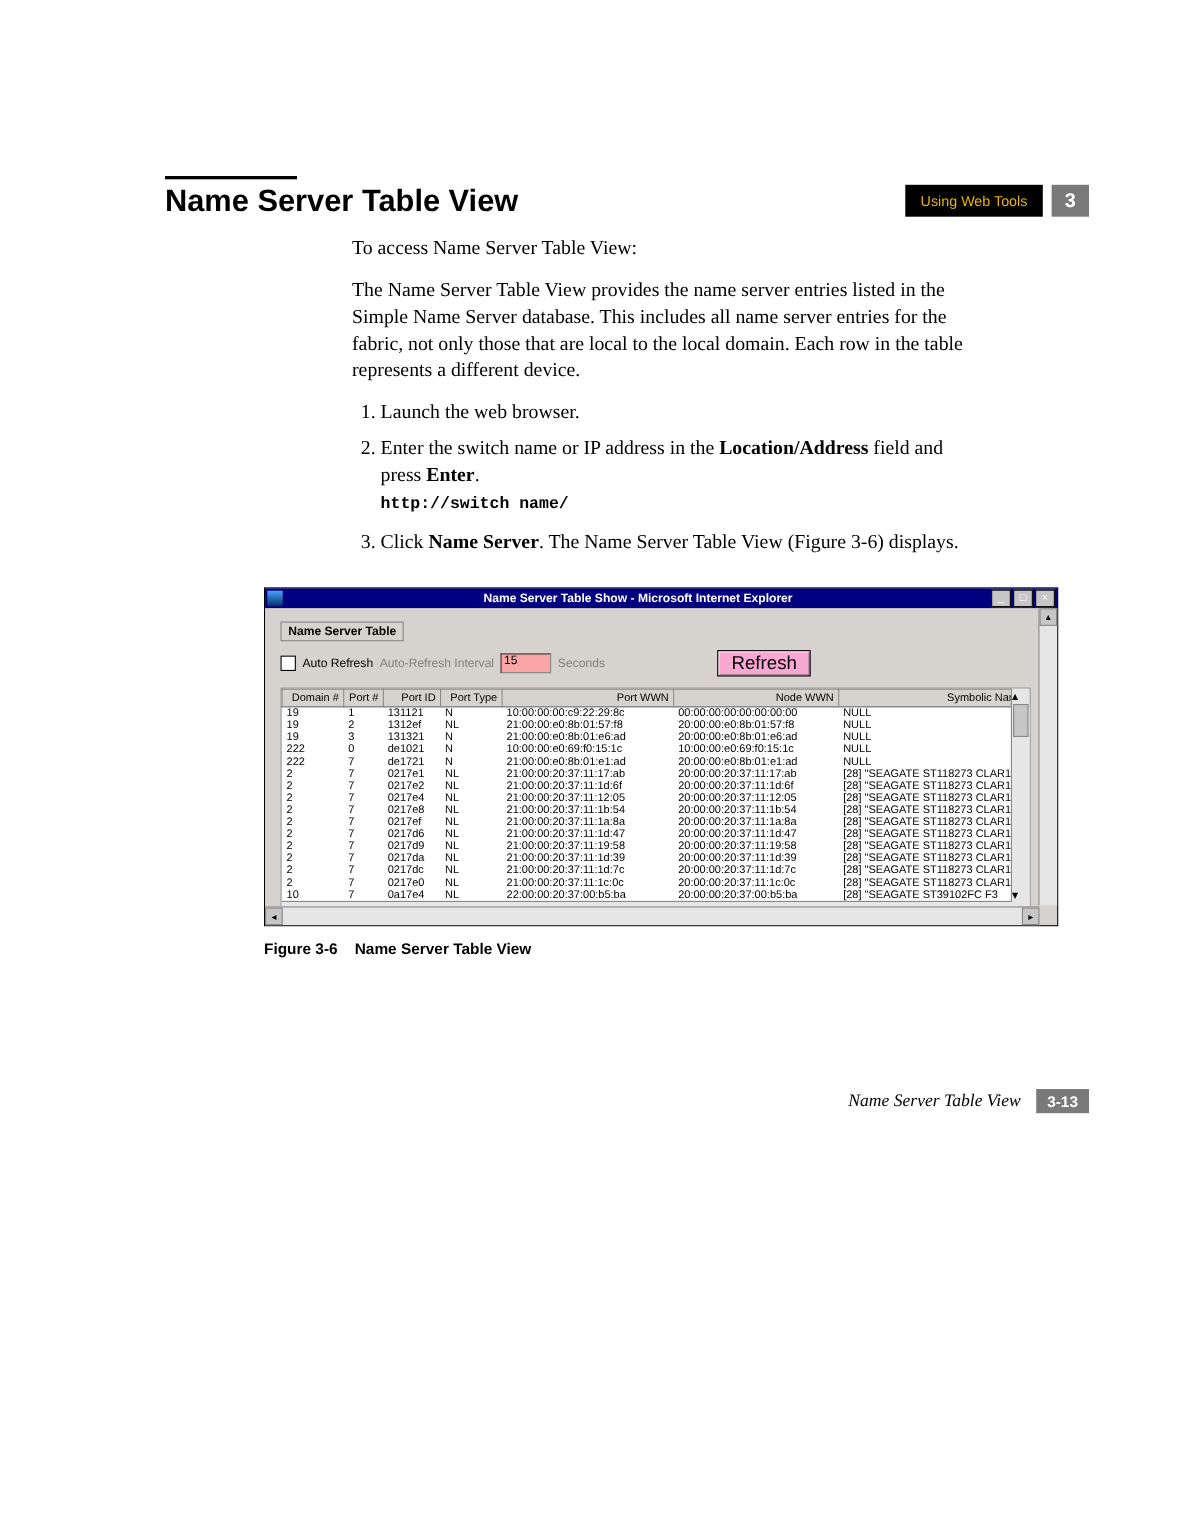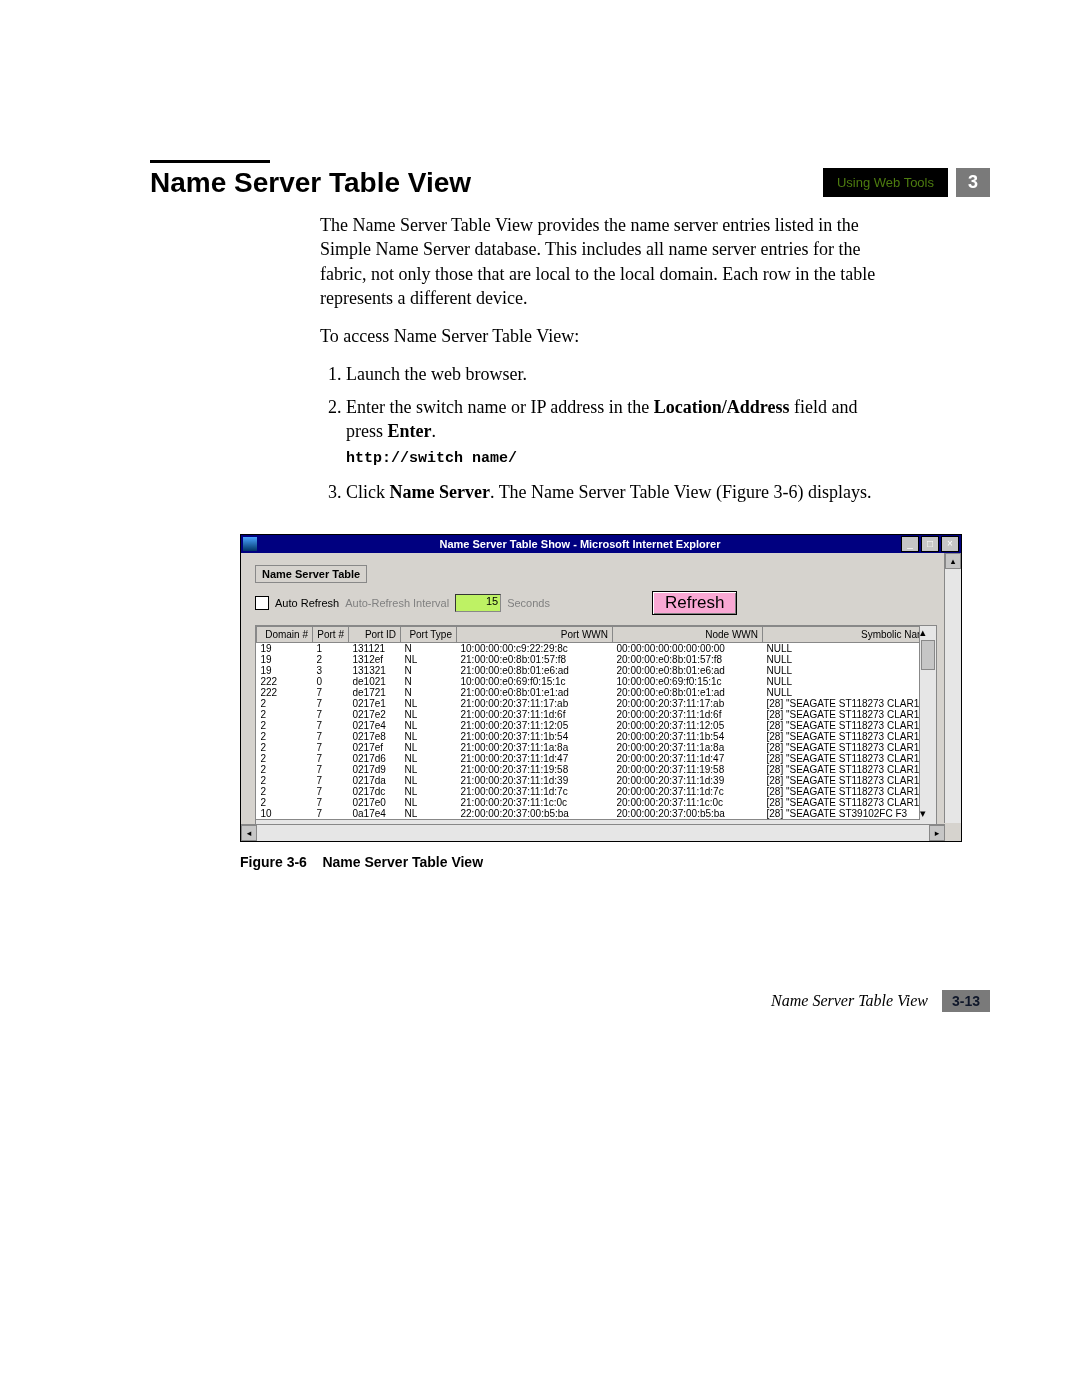--- a/index.html
+++ b/index.html
@@ -16,21 +16,21 @@
   }
   .header-bar {
     position: absolute;
     top: 168px;
     right: 90px;
     display: flex;
     align-items: stretch;
   }
   .header-band {
     background: #000;
-    color: #4d7c0f;
+    color: #eab308;
     font-family: Arial, Helvetica, sans-serif;
     font-size: 13px;
     padding: 4px 14px;
     display: flex;
     align-items: center;
   }
   .header-chip {
     background: #7a7a7a;
     color: #fff;
     font-family: Arial, Helvetica, sans-serif;
@@ -136,25 +136,24 @@
   .ctrl-row {
     display: flex; align-items: center; gap: 6px;
     margin-bottom: 10px;
   }
   .ck {
     width: 12px; height: 12px; background: #fff;
     border: 1px solid #000;
   }
   .disabled-label { color: #808080; }
   .num-input {
-    width: 40px; height: 16px; background: #bef264;
+    width: 40px; height: 16px; background: #fca5a5;
     border: 1px inset #888;
     font-size: 11px; padding: 0 2px;
     display: inline-block;
-    text-align: right;
   }
   .dlg-btn {
     padding: 1px 12px;
     background: #f9a8d4;
     border: 1px solid #000;
     box-shadow: 1px 1px 0 #fff inset, -1px -1px 0 #808080 inset;
     font-size: 17px;
   }
   .table-wrap {
     border: 1px solid #888;
@@ -217,43 +216,43 @@
     align-items: center;
     gap: 14px;
   }
   .footer .foot-title {
     font-style: italic;
     font-family: Georgia, serif;
     font-size: 16px;
   }
   .footer .foot-page {
     background: #7a7a7a;
-    color: #0f172a;
+    color: #ffffff;
     font-family: Arial, sans-serif;
     font-weight: bold;
     font-size: 14px;
     padding: 3px 10px;
   }
 </style>
 </head>
 <body>
 
 <div class="page">
 
   <div class="header-bar">
     <div class="header-band">Using Web Tools</div>
     <div class="header-chip">3</div>
   </div>
 
   <div class="section-rule"></div>
   <h1 class="section-title">Name Server Table View</h1>
 
   <div class="body-text">
+    <p>To access Name Server Table View:</p>
     <p>The Name Server Table View provides the name server entries listed in the Simple Name Server database. This includes all name server entries for the fabric, not only those that are local to the local domain. Each row in the table represents a different device.</p>
-    <p>To access Name Server Table View:</p>
     <ol class="steps">
       <li>Launch the web browser.</li>
       <li>
         <span>Enter the switch name or IP address in the </span><strong>Location/Address</strong><span> field and press </span><strong>Enter</strong><span>.</span>
         <span class="mono">http://switch name/</span>
       </li>
       <li>
         <span>Click </span><strong>Name Server</strong><span>. The Name Server Table View (Figure 3-6) displays.</span>
       </li>
     </ol>

